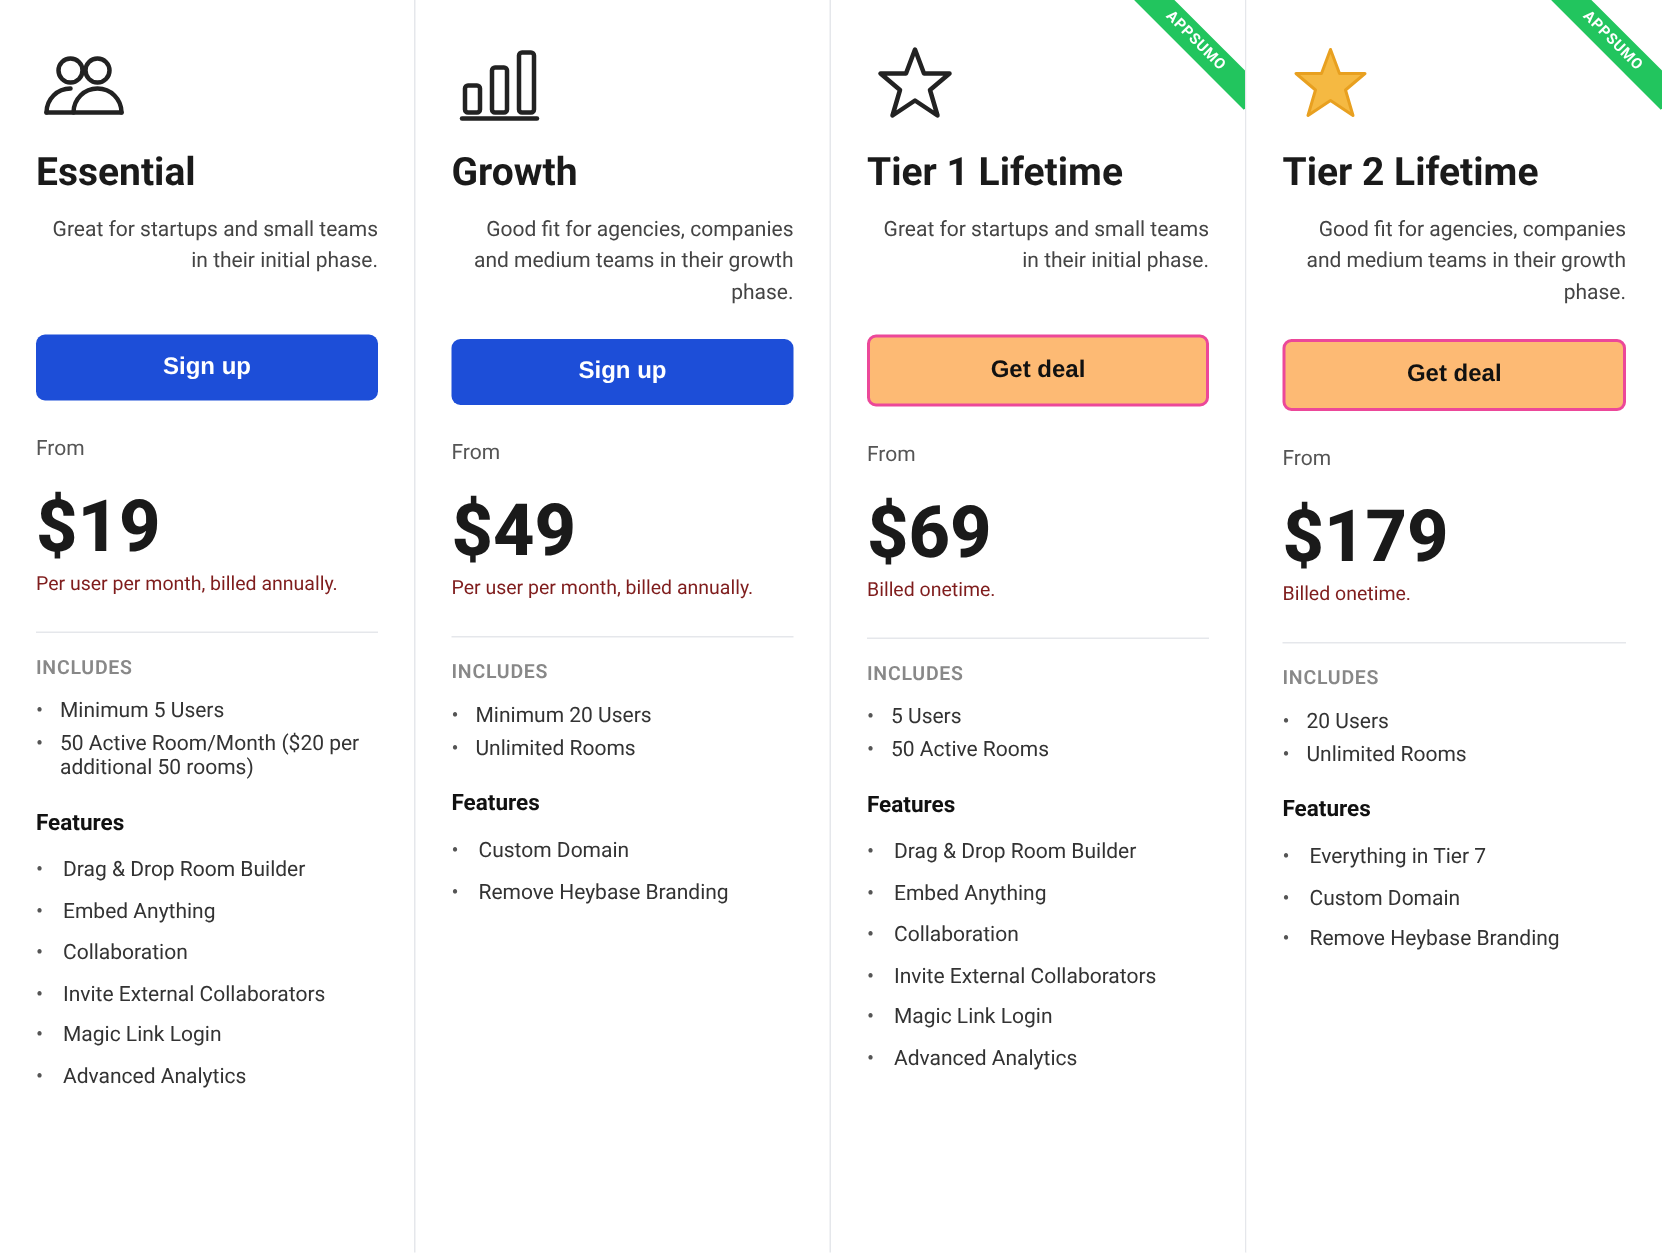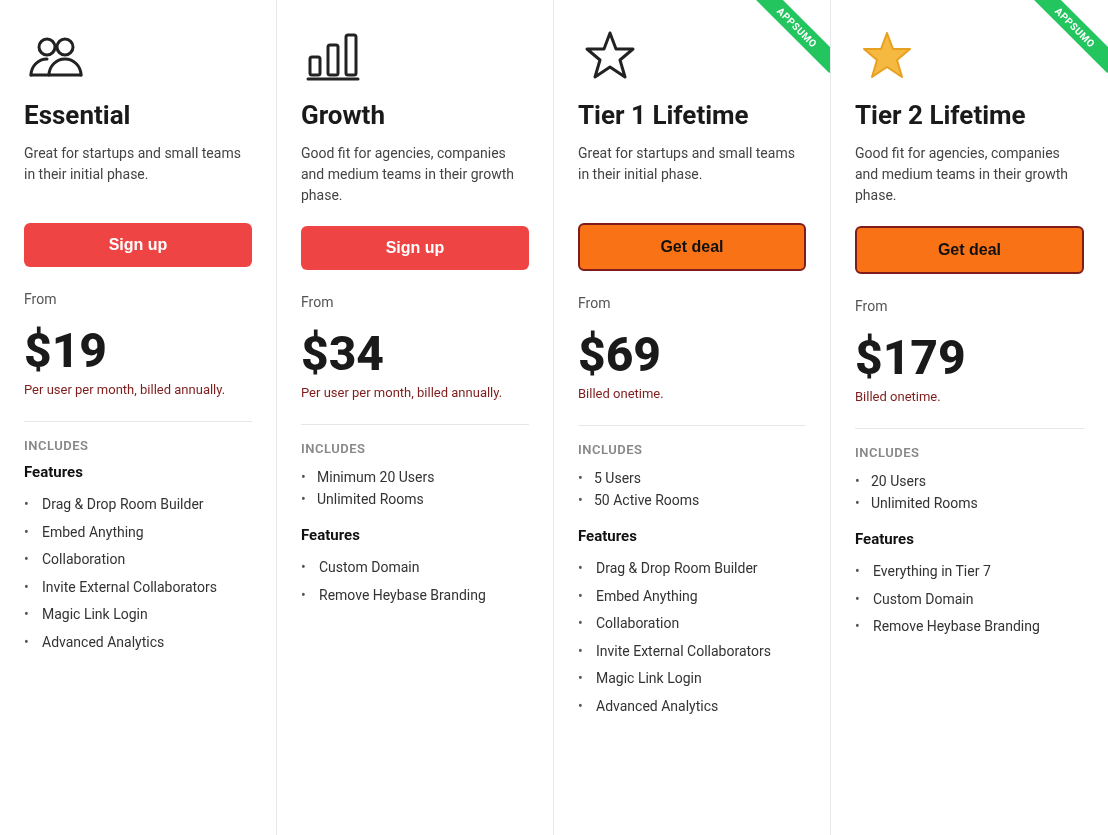--- a/index.html
+++ b/index.html
@@ -68,42 +68,43 @@
       font-weight: 700;
       margin-bottom: 12px;
       line-height: 1.2;
     }
     .plan-description {
       font-size: 14px;
       color: #444;
       line-height: 1.5;
       margin-bottom: 20px;
       min-height: 60px;
+      text-align: right;
     }
     .cta-button {
       display: block;
       width: 100%;
       padding: 13px 0;
       text-align: center;
       border-radius: 6px;
       font-size: 16px;
       font-weight: 600;
       cursor: pointer;
       border: none;
       margin-bottom: 24px;
       text-decoration: none;
     }
     .cta-signup {
-      background: #ef4444;
+      background: #1d4ed8;
       color: #fff;
     }
     .cta-deal {
-      background: #f97316;
+      background: #fdba74;
       color: #111;
-      border: 2px solid #7f1d1d;
+      border: 2px solid #ec4899;
     }
     .from-label {
       font-size: 14px;
       color: #555;
       margin-bottom: 18px;
     }
     .price-amount {
       font-size: 48px;
       font-weight: 800;
       line-height: 1.1;
@@ -184,20 +185,24 @@
   </svg>
     </div>
     <div class="plan-name">Essential</div>
     <div class="plan-description">Great for startups and small teams in their initial phase.</div>
     <button class="cta-button cta-signup">Sign up</button>
     <div class="from-label">From</div>
     <div class="price-amount">$19</div>
     <div class="price-period">Per user per month, billed annually.</div>
     <div class="divider"></div>
     <div class="includes-label">Includes</div>
+    <ul class="includes-list">
+      <li>Minimum 5 Users</li>
+        <li>50 Active Room/Month ($20 per additional 50 rooms)</li>
+    </ul>
     <div class="features-label">Features</div>
     <ul class="features-list">
       <li>Drag &amp; Drop Room Builder</li>
         <li>Embed Anything</li>
         <li>Collaboration</li>
         <li>Invite External Collaborators</li>
         <li>Magic Link Login</li>
         <li>Advanced Analytics</li>
     </ul>
   </div>
@@ -208,21 +213,21 @@
     <rect x="4" y="28" width="10" height="18" rx="2" stroke="#222" stroke-width="3" fill="none"></rect>
     <rect x="22" y="16" width="10" height="30" rx="2" stroke="#222" stroke-width="3" fill="none"></rect>
     <rect x="40" y="6" width="10" height="40" rx="2" stroke="#222" stroke-width="3" fill="none"></rect>
     <line x1="2" y1="50" x2="52" y2="50" stroke="#222" stroke-width="3" stroke-linecap="round"></line>
   </svg>
     </div>
     <div class="plan-name">Growth</div>
     <div class="plan-description">Good fit for agencies, companies and medium teams in their growth phase.</div>
     <button class="cta-button cta-signup">Sign up</button>
     <div class="from-label">From</div>
-    <div class="price-amount">$34</div>
+    <div class="price-amount">$49</div>
     <div class="price-period">Per user per month, billed annually.</div>
     <div class="divider"></div>
     <div class="includes-label">Includes</div>
     <ul class="includes-list">
       <li>Minimum 20 Users</li>
         <li>Unlimited Rooms</li>
     </ul>
     <div class="features-label">Features</div>
     <ul class="features-list">
         <li>Custom Domain</li>

